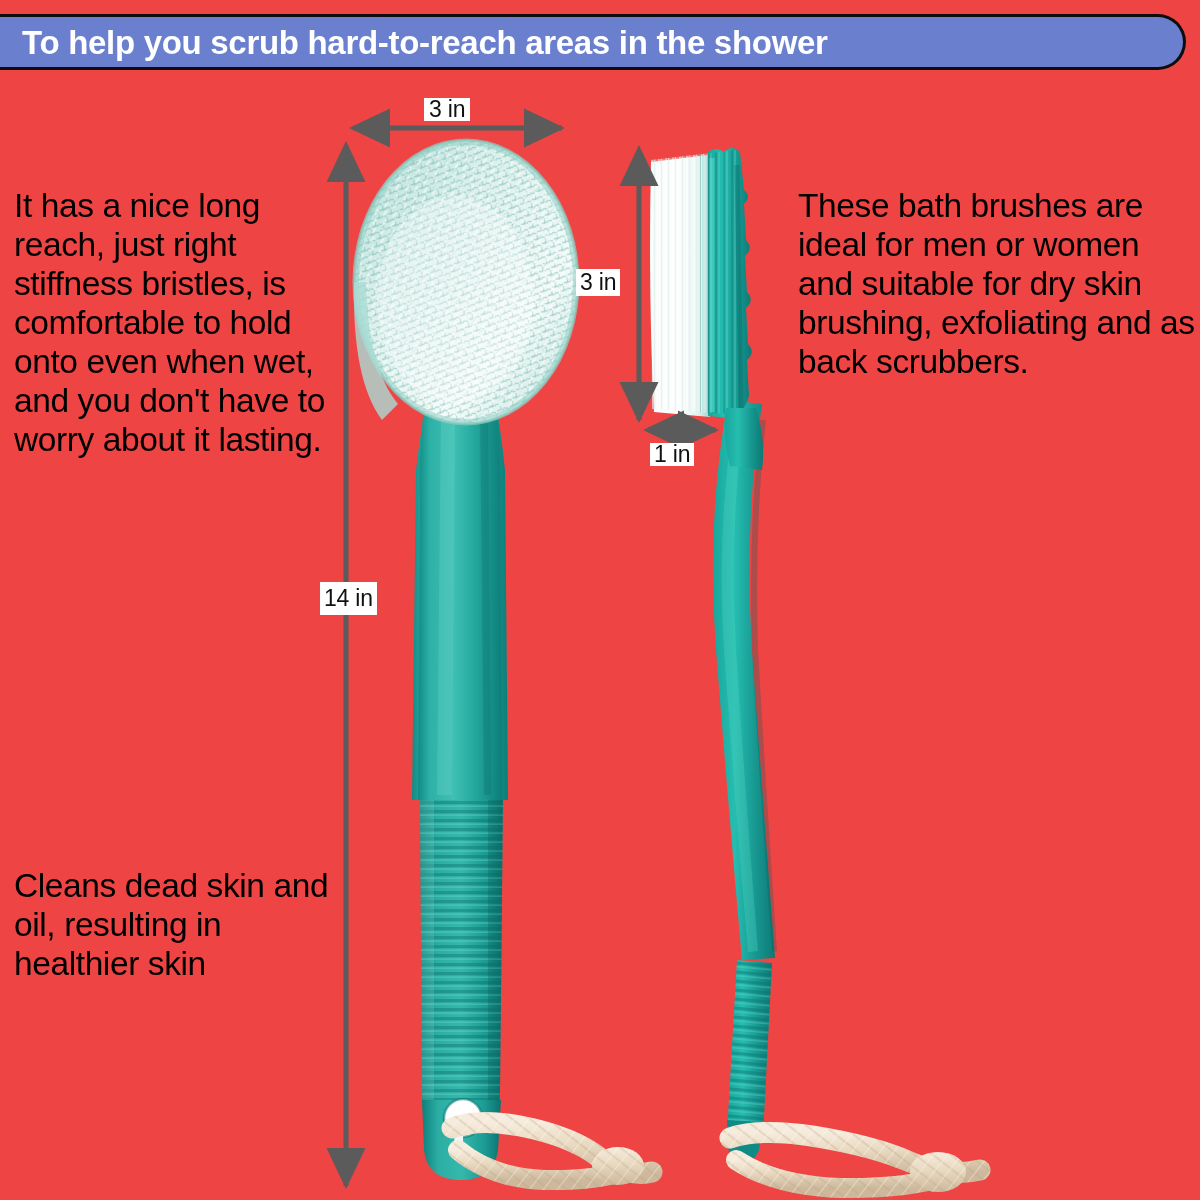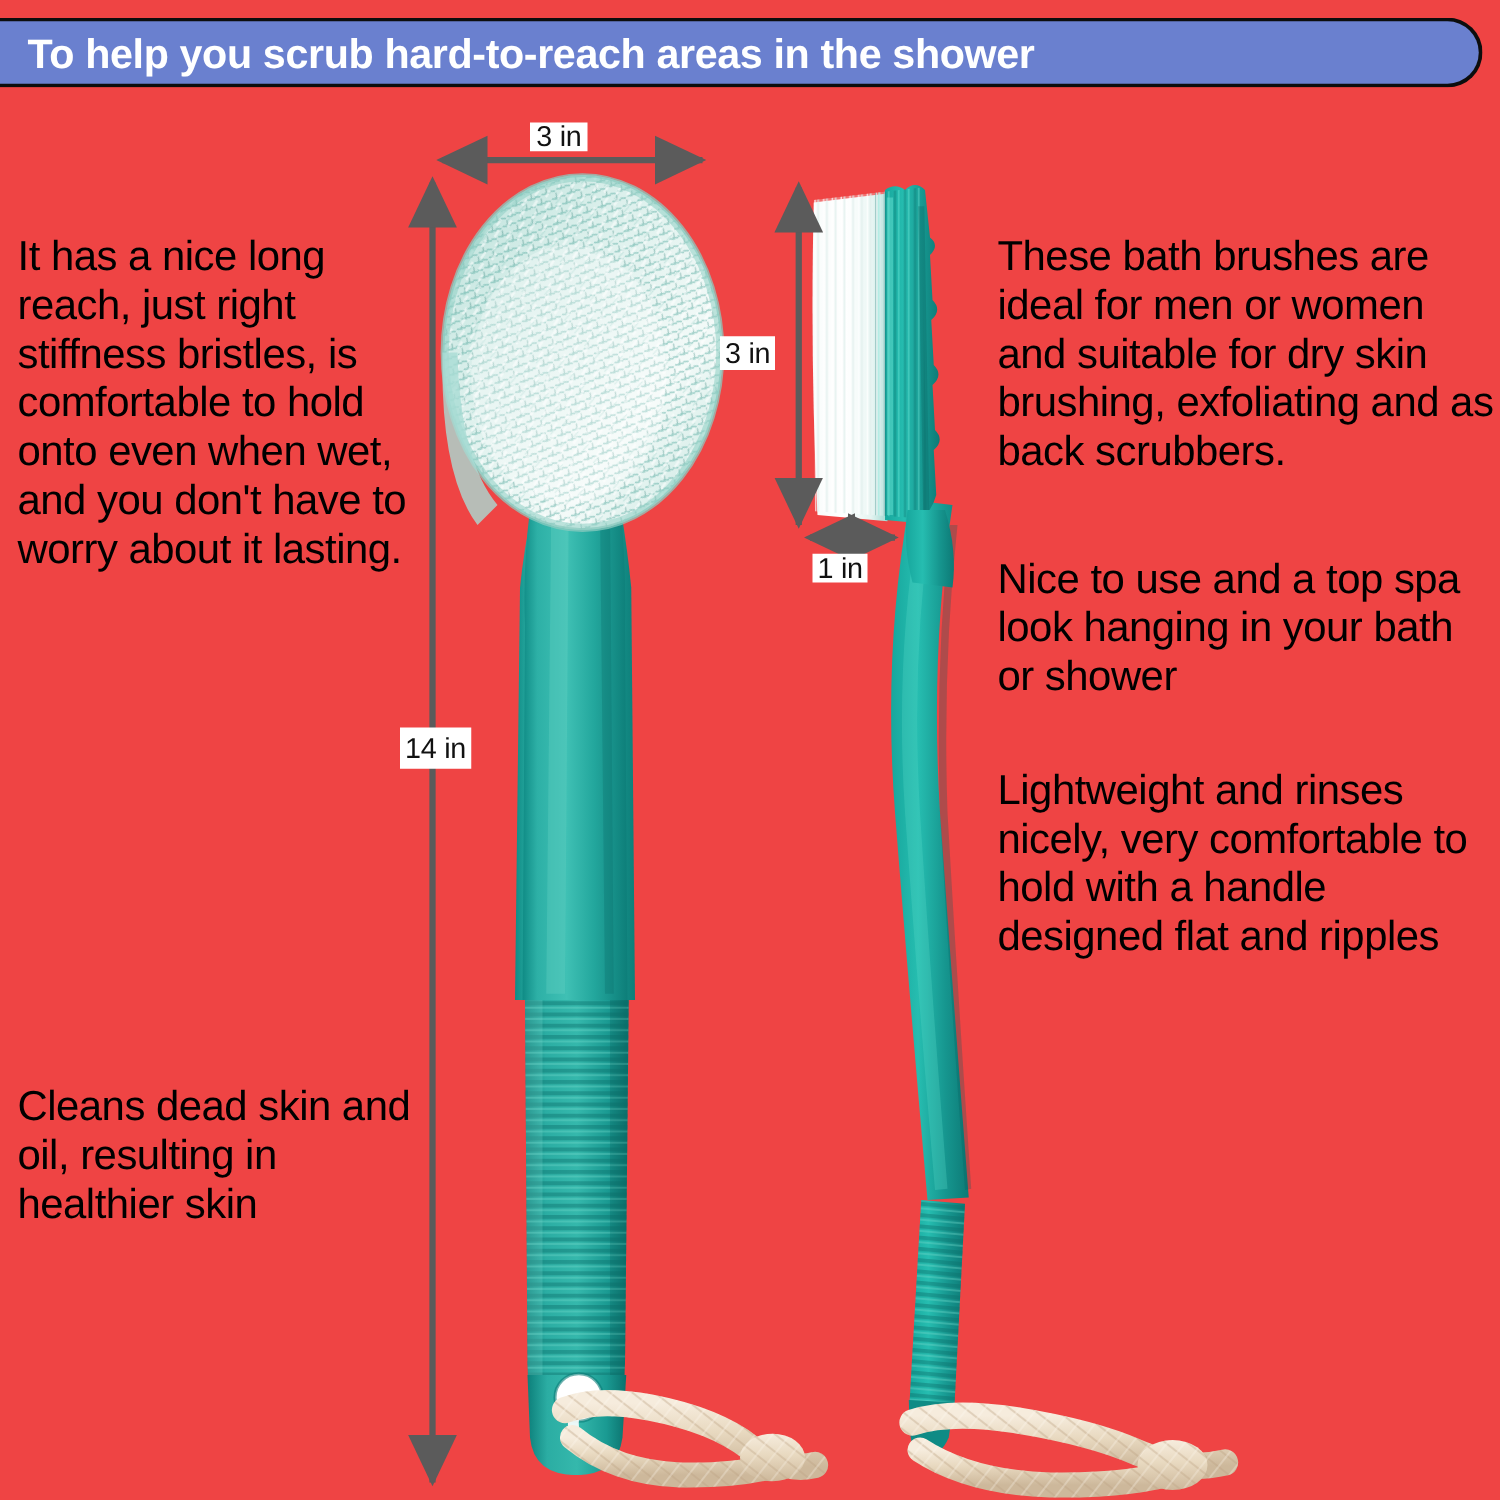--- a/index.html
+++ b/index.html
@@ -288,16 +288,14 @@
 
   <div class="dim-label lbl-3in">3 in</div>
   <div class="dim-label lbl-4in">3 in</div>
   <div class="dim-label lbl-1in">1 in</div>
   <div class="dim-label lbl-14in">14 in</div>
 
   <div class="copy col-left p-left-1">It has a nice long reach, just right stiffness bristles, is comfortable to hold onto even when wet, and you don't have to worry about it lasting.</div>
   <div class="copy col-right p-right-1">These bath brushes are ideal for men or women and suitable for dry skin brushing, exfoliating and as back scrubbers.</div>
 
   <div class="copy col-left p-left-3">Cleans dead skin and oil, resulting in healthier skin</div>
-  <div class="copy col-right p-right-2">Nice to use and a top spa look hanging in your bath or shower</div>
-  <div class="copy col-right p-right-3">Lightweight and rinses nicely, very comfortable to hold with a handle designed flat and ripples</div>
 
 </div>
 
 </body></html>

